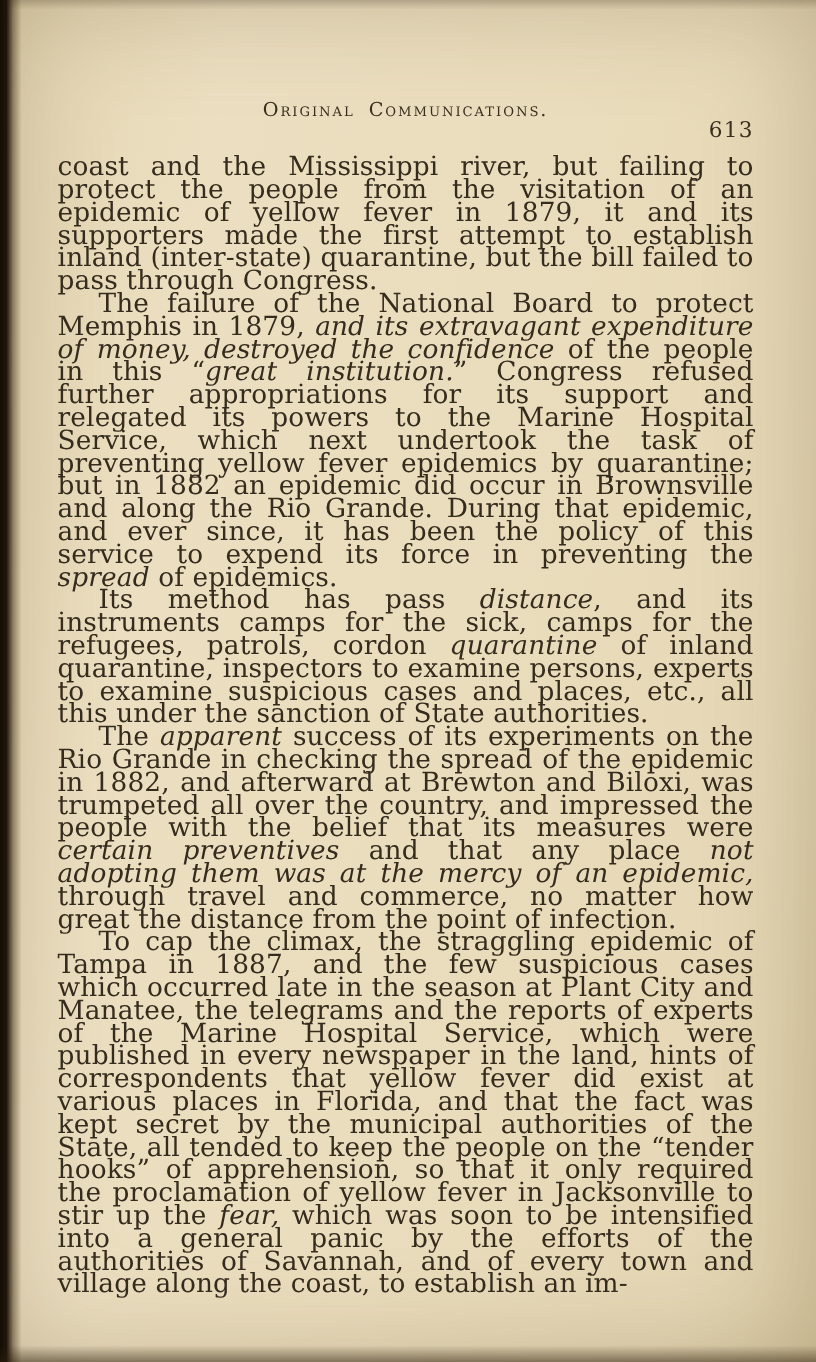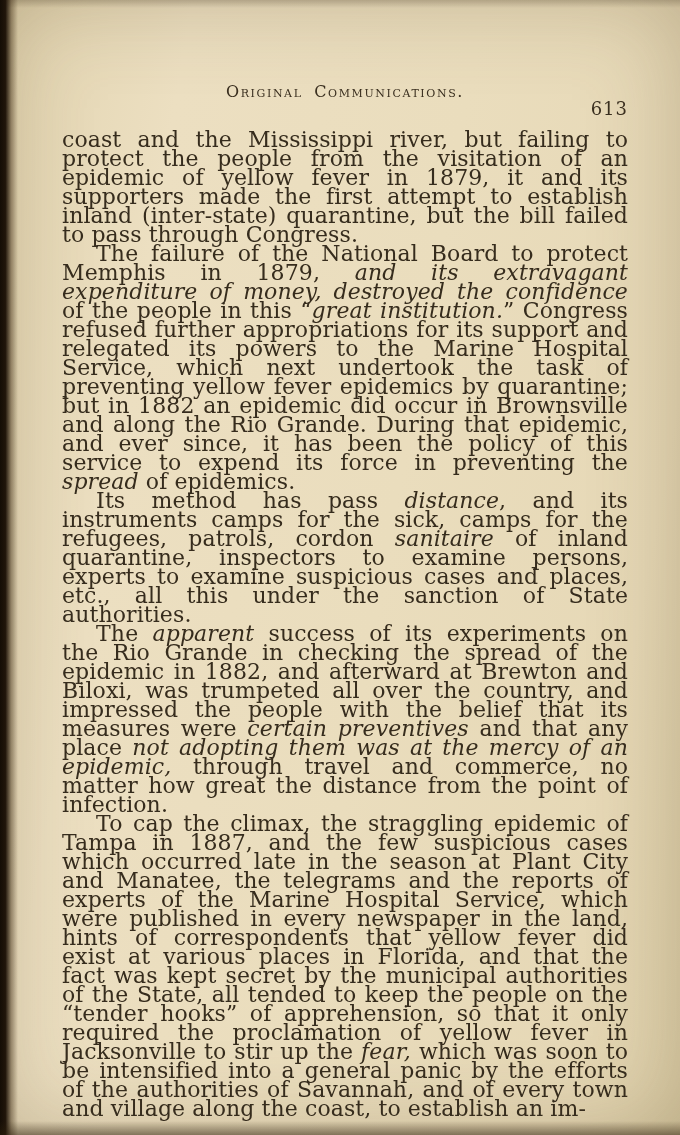--- a/index.html
+++ b/index.html
@@ -42,21 +42,21 @@
     position: absolute;
     left: 0; right: 0; top: 0;
     height: 8px;
     background: linear-gradient(to bottom,
       rgba(46, 32, 12, 0.22) 0%,
       rgba(46, 32, 12, 0) 100%);
     pointer-events: none;
   }
   .content {
     position: relative;
-    padding: 82px 52px 0 62px;
+    padding: 82px 52px 0 48px;
   }
   .page-header {
     position: relative;
     height: 24px;
     margin-bottom: 24px;
   }
   .running-title {
     display: block;
     text-align: center;
     font-variant: small-caps;
@@ -99,18 +99,18 @@
 
   <div class="content">
     <div class="page-header">
       <span class="running-title">Original Communications.</span>
       <span class="page-number">613</span>
     </div>
 
     <div class="page-body">
         <p class=""><span>coast and the Mississippi river, but failing to protect the people from the visitation of an epidemic of yellow fever in 1879, it and its supporters made the first attempt to establish inland (inter-state) quarantine, but the bill failed to pass through Congress.</span></p>
         <p class="indent"><span>The failure of the National Board to protect Memphis in 1879, </span><i>and its extravagant expenditure of money, destroyed the confidence</i><span> of the people in this “</span><i>great institution.</i><span>” Congress refused further appropriations for its support and relegated its powers to the Marine Hospital Service, which next undertook the task of preventing yellow fever epidemics by quarantine; but in 1882 an epidemic did occur in Brownsville and along the Rio Grande. During that epidemic, and ever since, it has been the policy of this service to expend its force in preventing the </span><i>spread</i><span> of epidemics.</span></p>
-        <p class="indent"><span>Its method has pass </span><i>distance</i><span>, and its instruments camps for the sick, camps for the refugees, patrols, cordon </span><i>sanitaire</i><span> of inland quarantine, inspectors to examine persons, experts to examine suspicious cases and places, etc., all this under the sanction of State authorities.</span></p>
+        <p class="indent"><span>Its method has pass </span><i>distance</i><span>, and its instruments camps for the sick, camps for the refugees, patrols, cordon </span><i>quarantine</i><span> of inland quarantine, inspectors to examine persons, experts to examine suspicious cases and places, etc., all this under the sanction of State authorities.</span></p>
         <p class="indent"><span>The </span><i>apparent</i><span> success of its experiments on the Rio Grande in checking the spread of the epidemic in 1882, and afterward at Brewton and Biloxi, was trumpeted all over the country, and impressed the people with the belief that its measures were </span><i>certain preventives</i><span> and that any place </span><i>not adopting them was at the mercy of an epidemic,</i><span> through travel and commerce, no matter how great the distance from the point of infection.</span></p>
         <p class="indent"><span>To cap the climax, the straggling epidemic of Tampa in 1887, and the few suspicious cases which occurred late in the season at Plant City and Manatee, the telegrams and the reports of experts of the Marine Hospital Service, which were published in every newspaper in the land, hints of correspondents that yellow fever did exist at various places in Florida, and that the fact was kept secret by the municipal authorities of the State, all tended to keep the people on the “tender hooks” of apprehension, so that it only required the proclamation of yellow fever in Jacksonville to stir up the </span><i>fear,</i><span> which was soon to be intensified into a general panic by the efforts of the authorities of Savannah, and of every town and village along the coast, to establish an im-</span></p>
       </div>
   </div>
 </div>
 
 </body></html>

